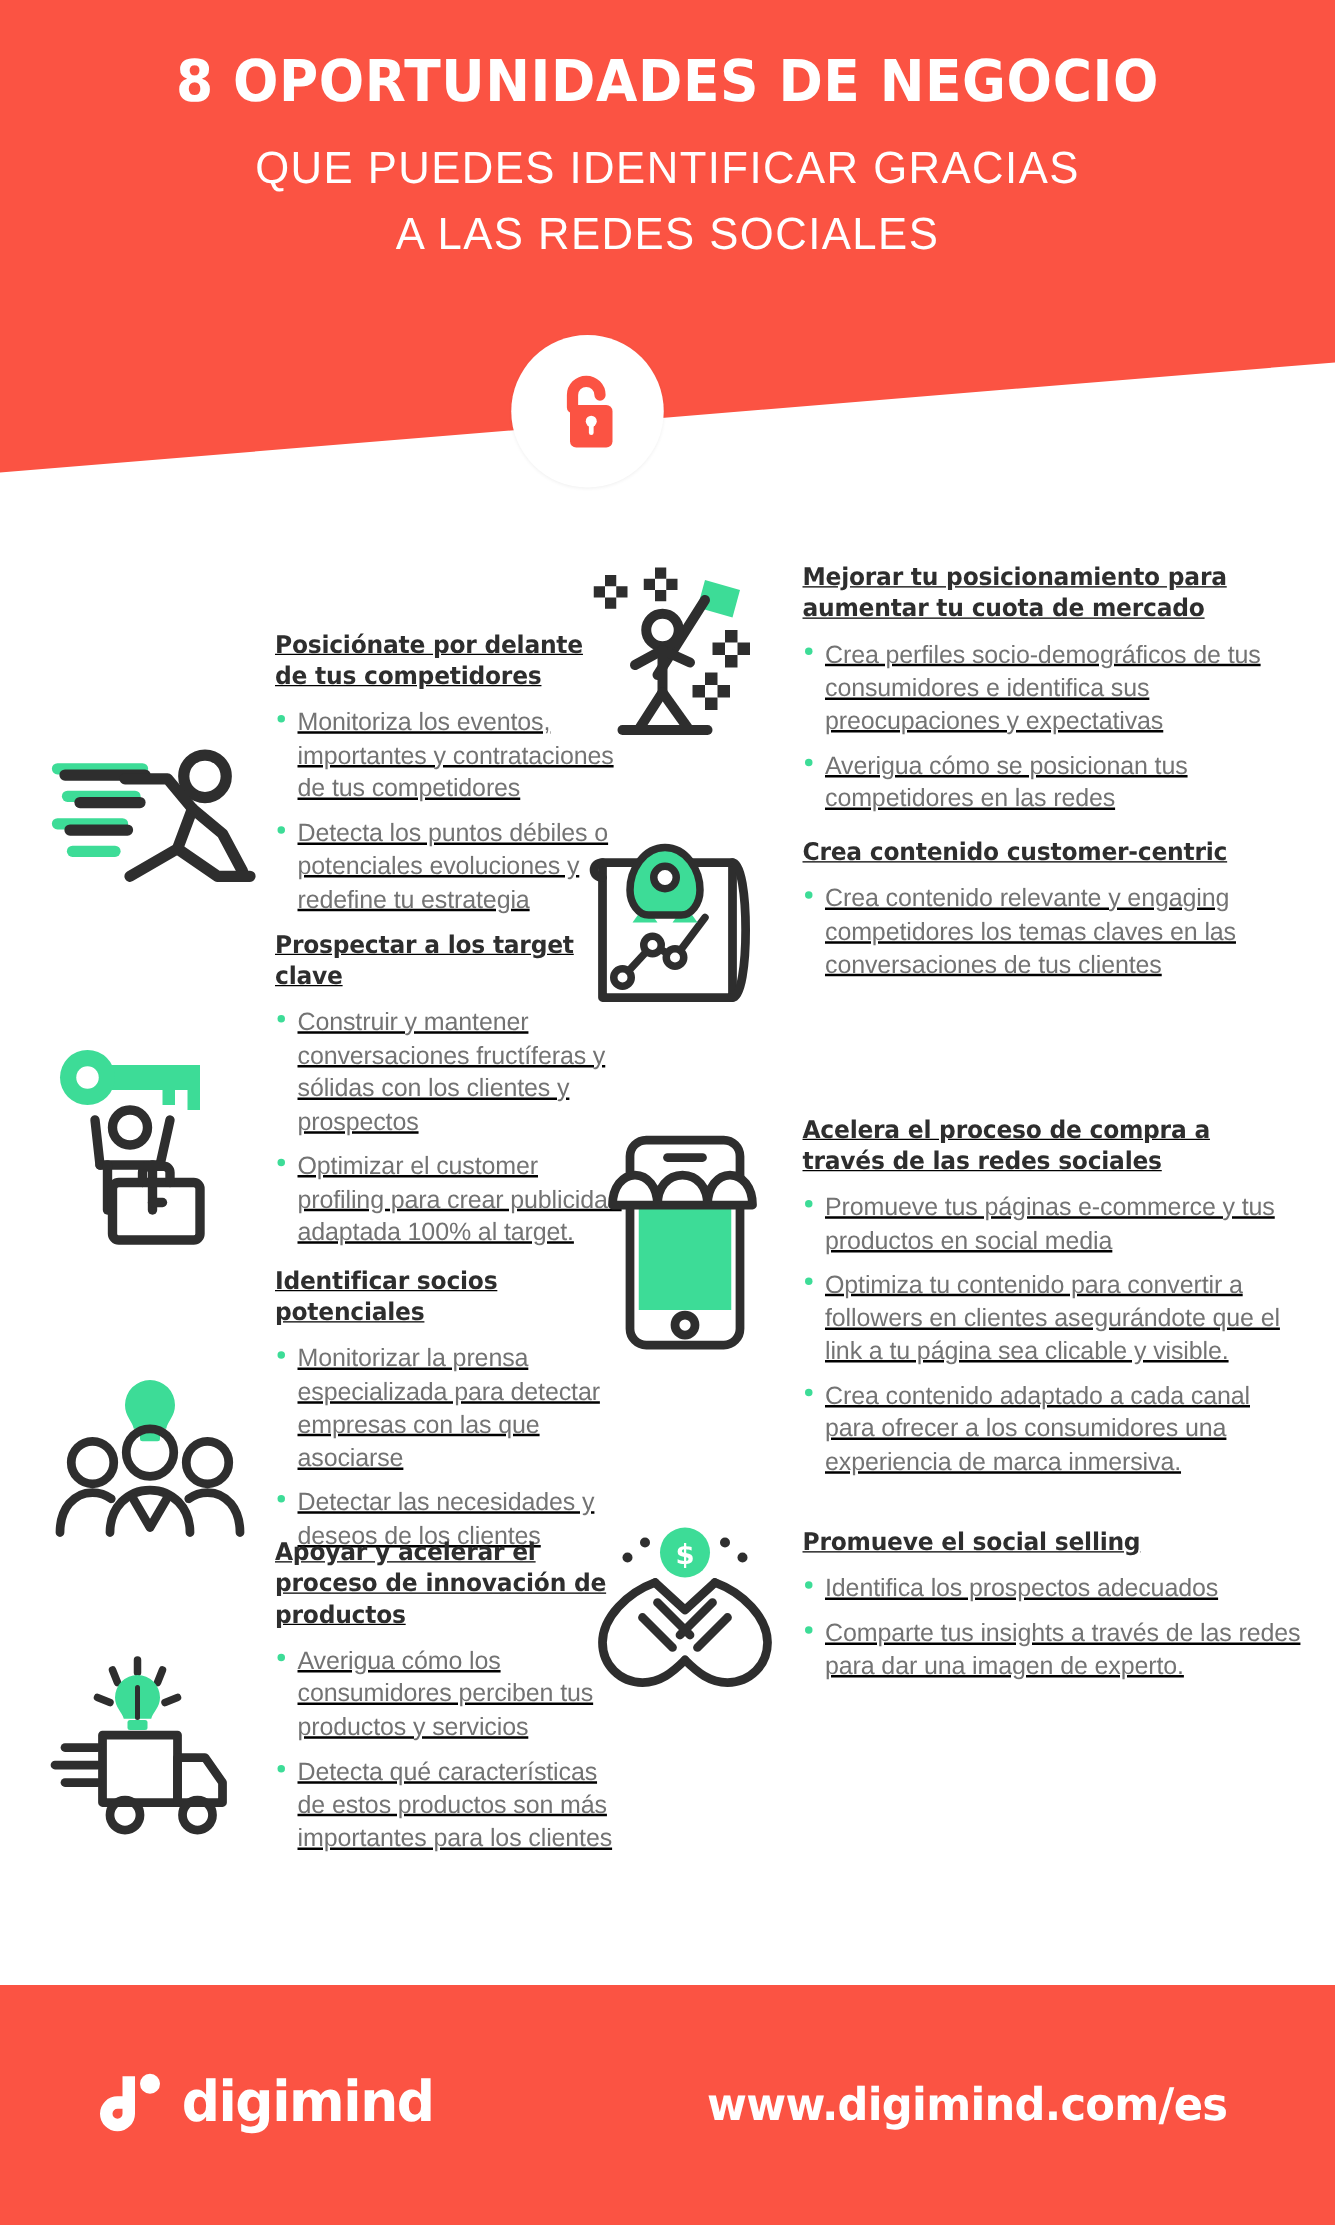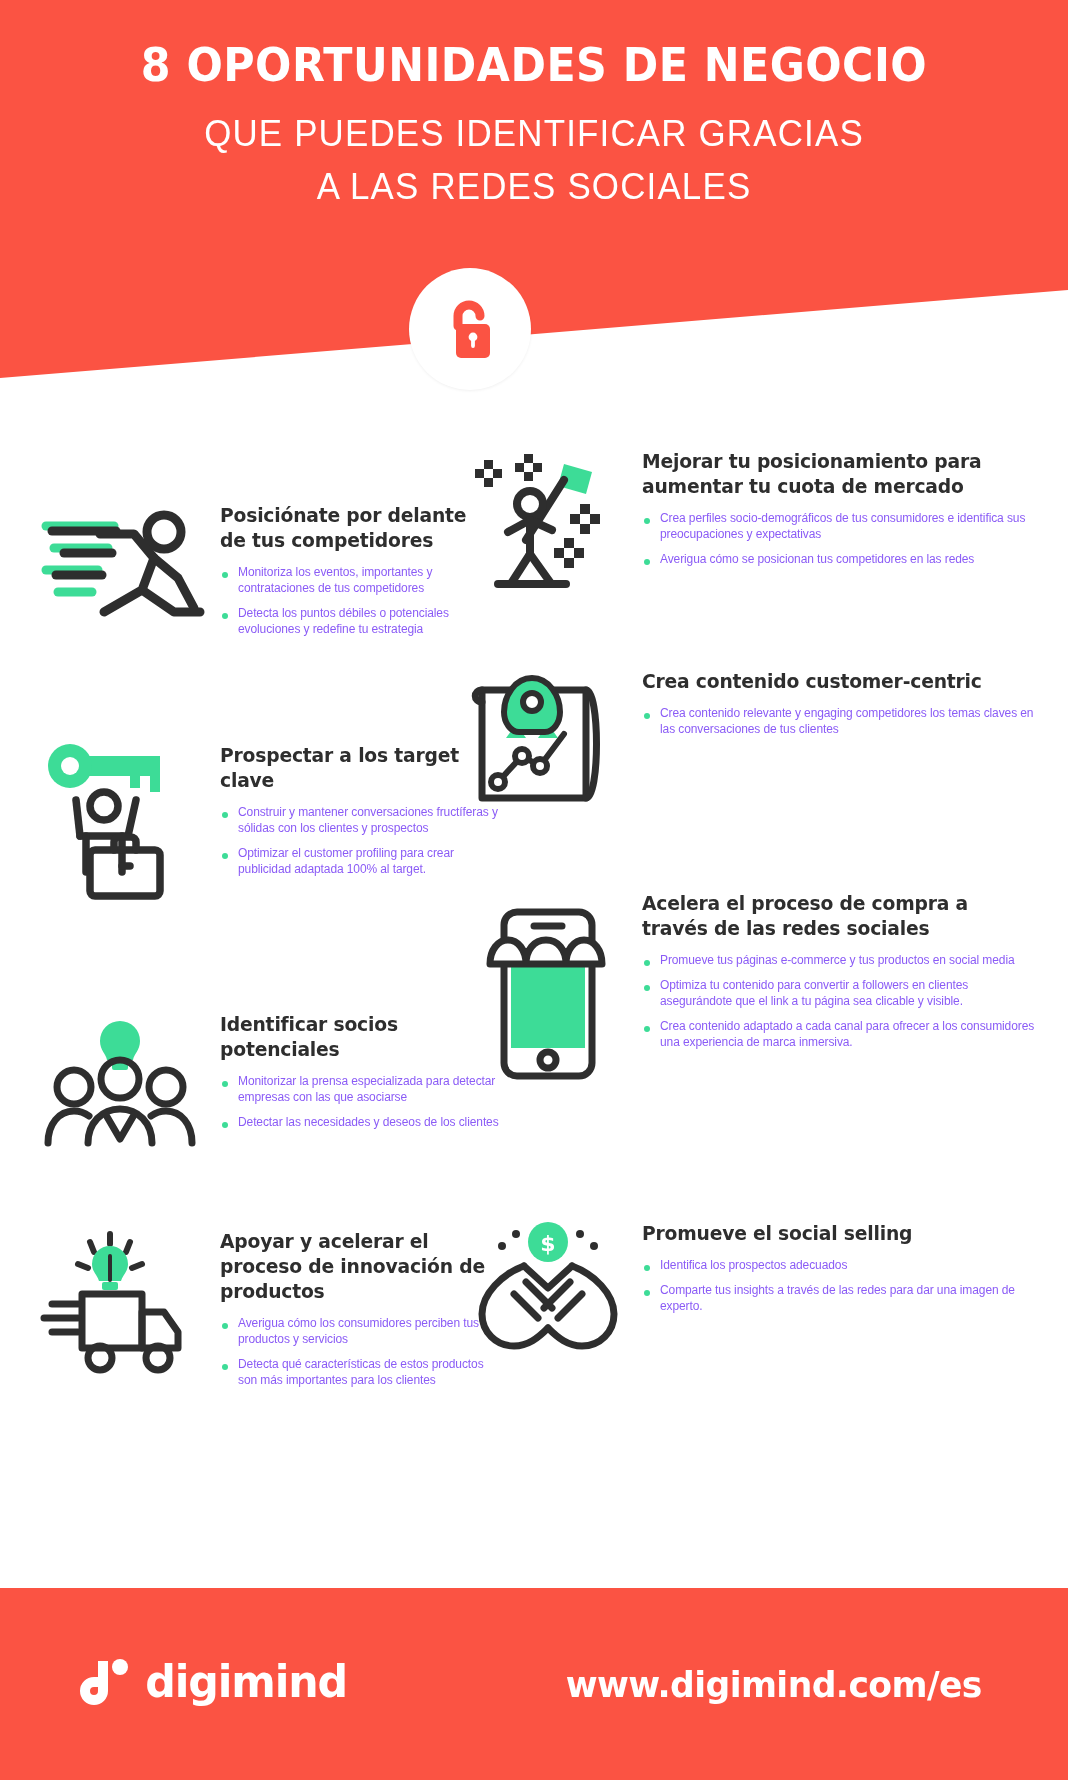--- a/index.html
+++ b/index.html
@@ -90,20 +90,21 @@
     align-items: flex-start;
   }
   .block-icon {
     flex: 0 0 auto;
     display: flex;
     align-items: flex-start;
     justify-content: center;
   }
   .block-text {
     flex: 1 1 auto;
+    text-decoration: underline;
   }
   .block-title {
     font-family: "DejaVu Sans", sans-serif;
     font-weight: bold;
     font-size: 19.5px;
     line-height: 1.28;
     color: #2e2e2e;
     letter-spacing: -0.2px;
     margin: 0 0 11px 0;
     transform: scaleX(0.96);
@@ -112,38 +113,38 @@
   .bullets {
     list-style: none;
     margin: 0;
     padding: 0;
   }
   .bullet {
     position: relative;
     padding-left: 18px;
     margin-bottom: 9px;
     font-family: "Liberation Sans", sans-serif;
-    font-size: 12px;
+    font-size: 20px;
     line-height: 1.33;
-    color: #8b5cf6;
+    color: #737373;
     letter-spacing: -0.1px;
   }
   .bullet:last-child { margin-bottom: 0; }
   .bullet-dot {
     position: absolute;
     left: 2px;
     top: 7px;
     width: 6px;
     height: 6px;
     border-radius: 50%;
     background: #3ddc97;
   }
 
   
-  .col-left  { left: 34px;  width: 470px; }
+  .col-left  { left: 34px;  width: 470px; align-items: flex-end; }
   .col-right { left: 462px; width: 580px; }
 
   .left-icon  { width: 176px; margin-right: 10px; }
   .right-icon { width: 172px; margin-right: 8px; }
 
   
   .footer {
     position: absolute;
     left: 0;
     top: 1588px;

